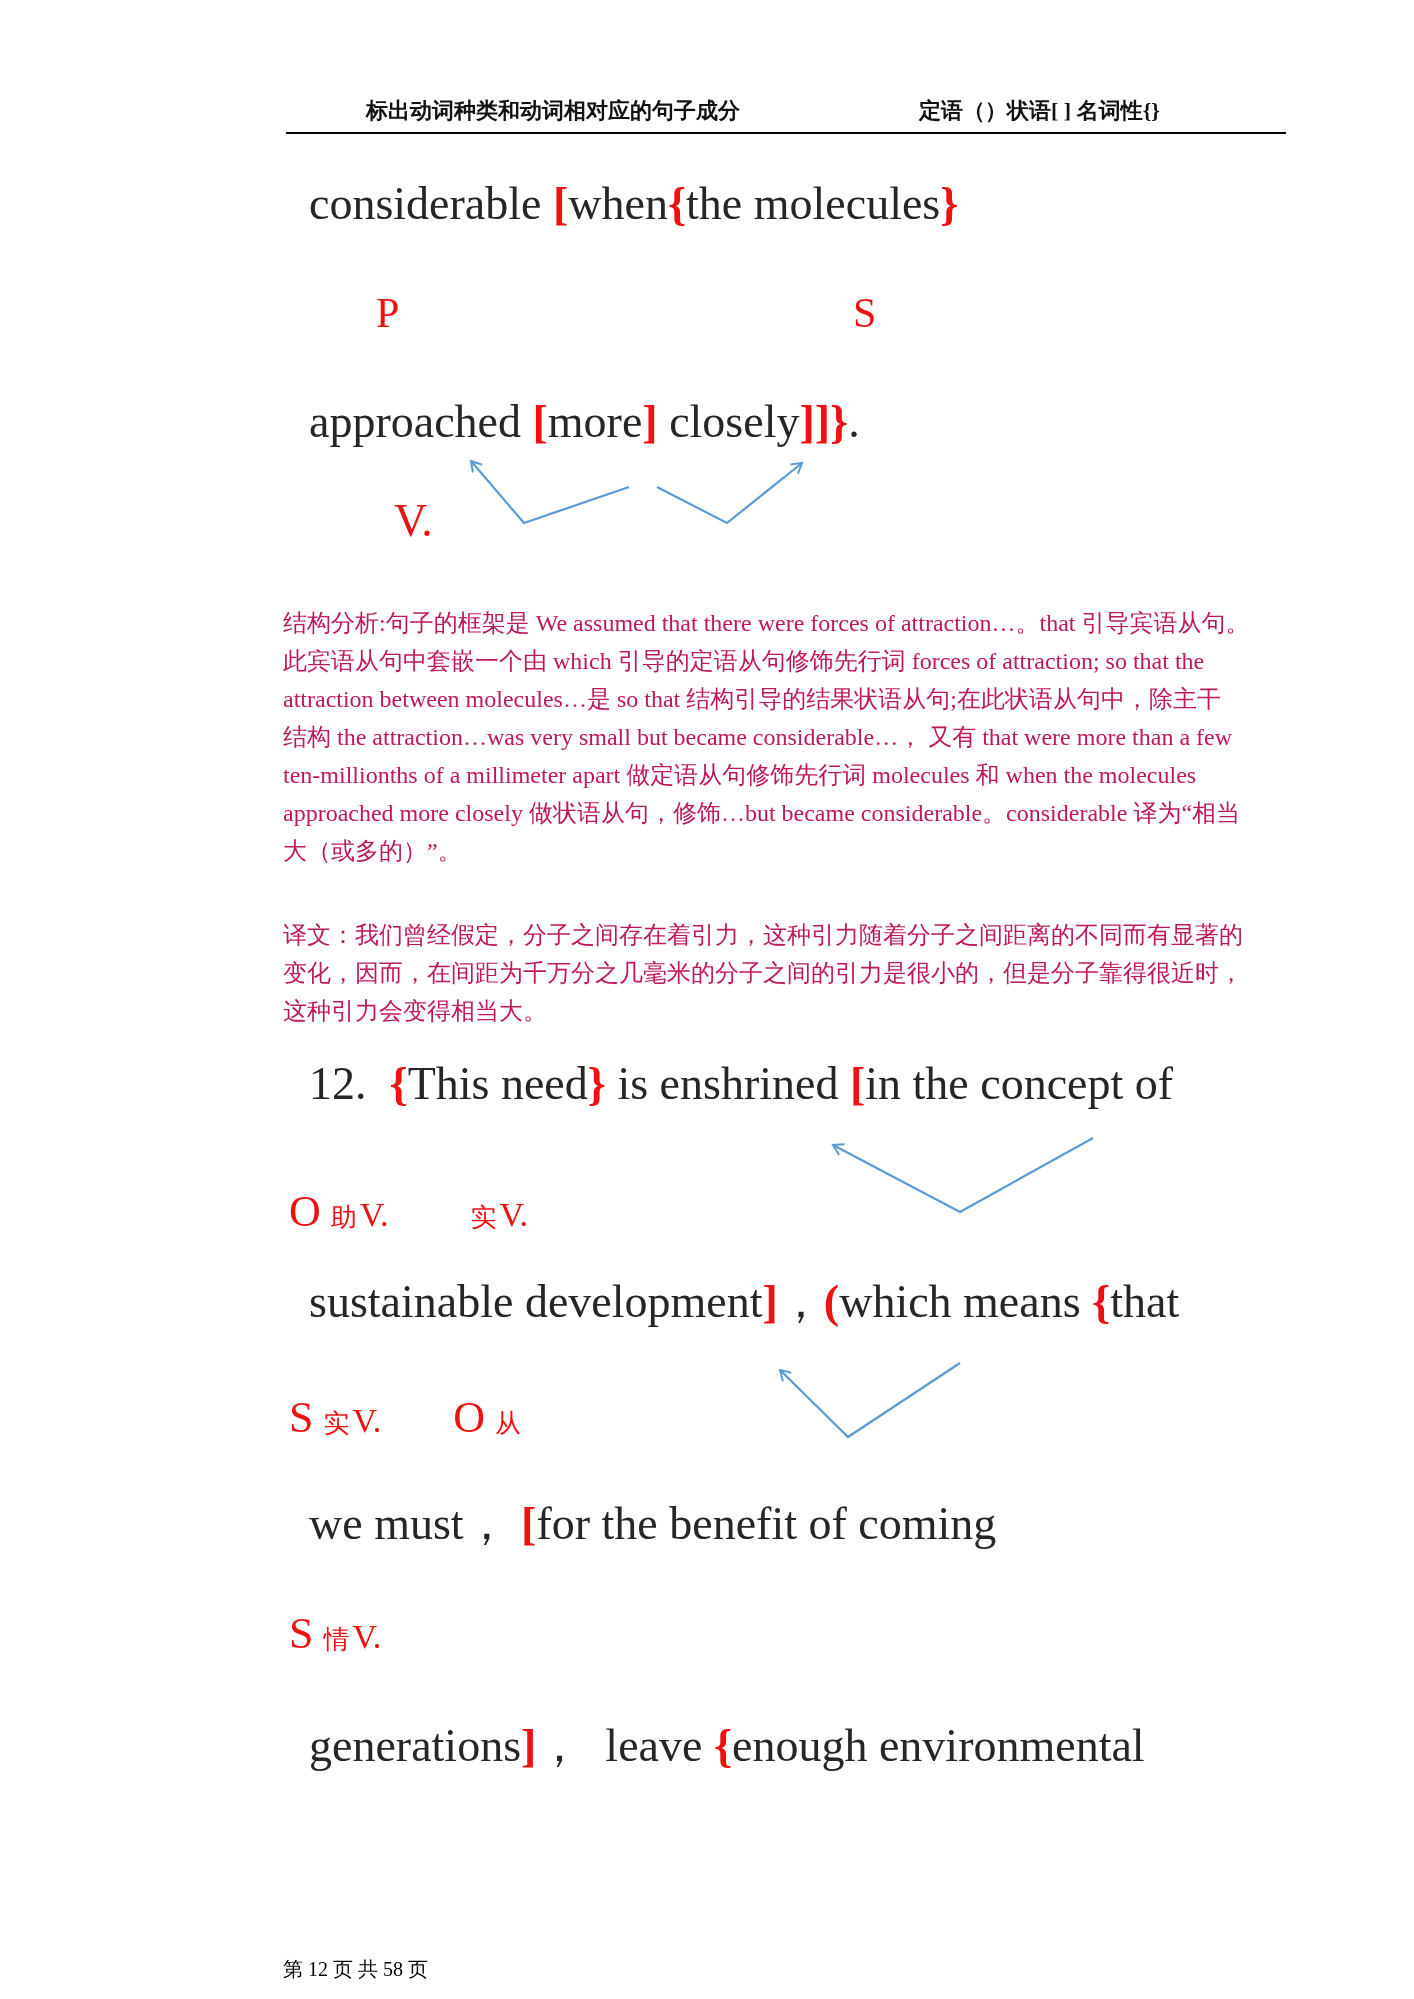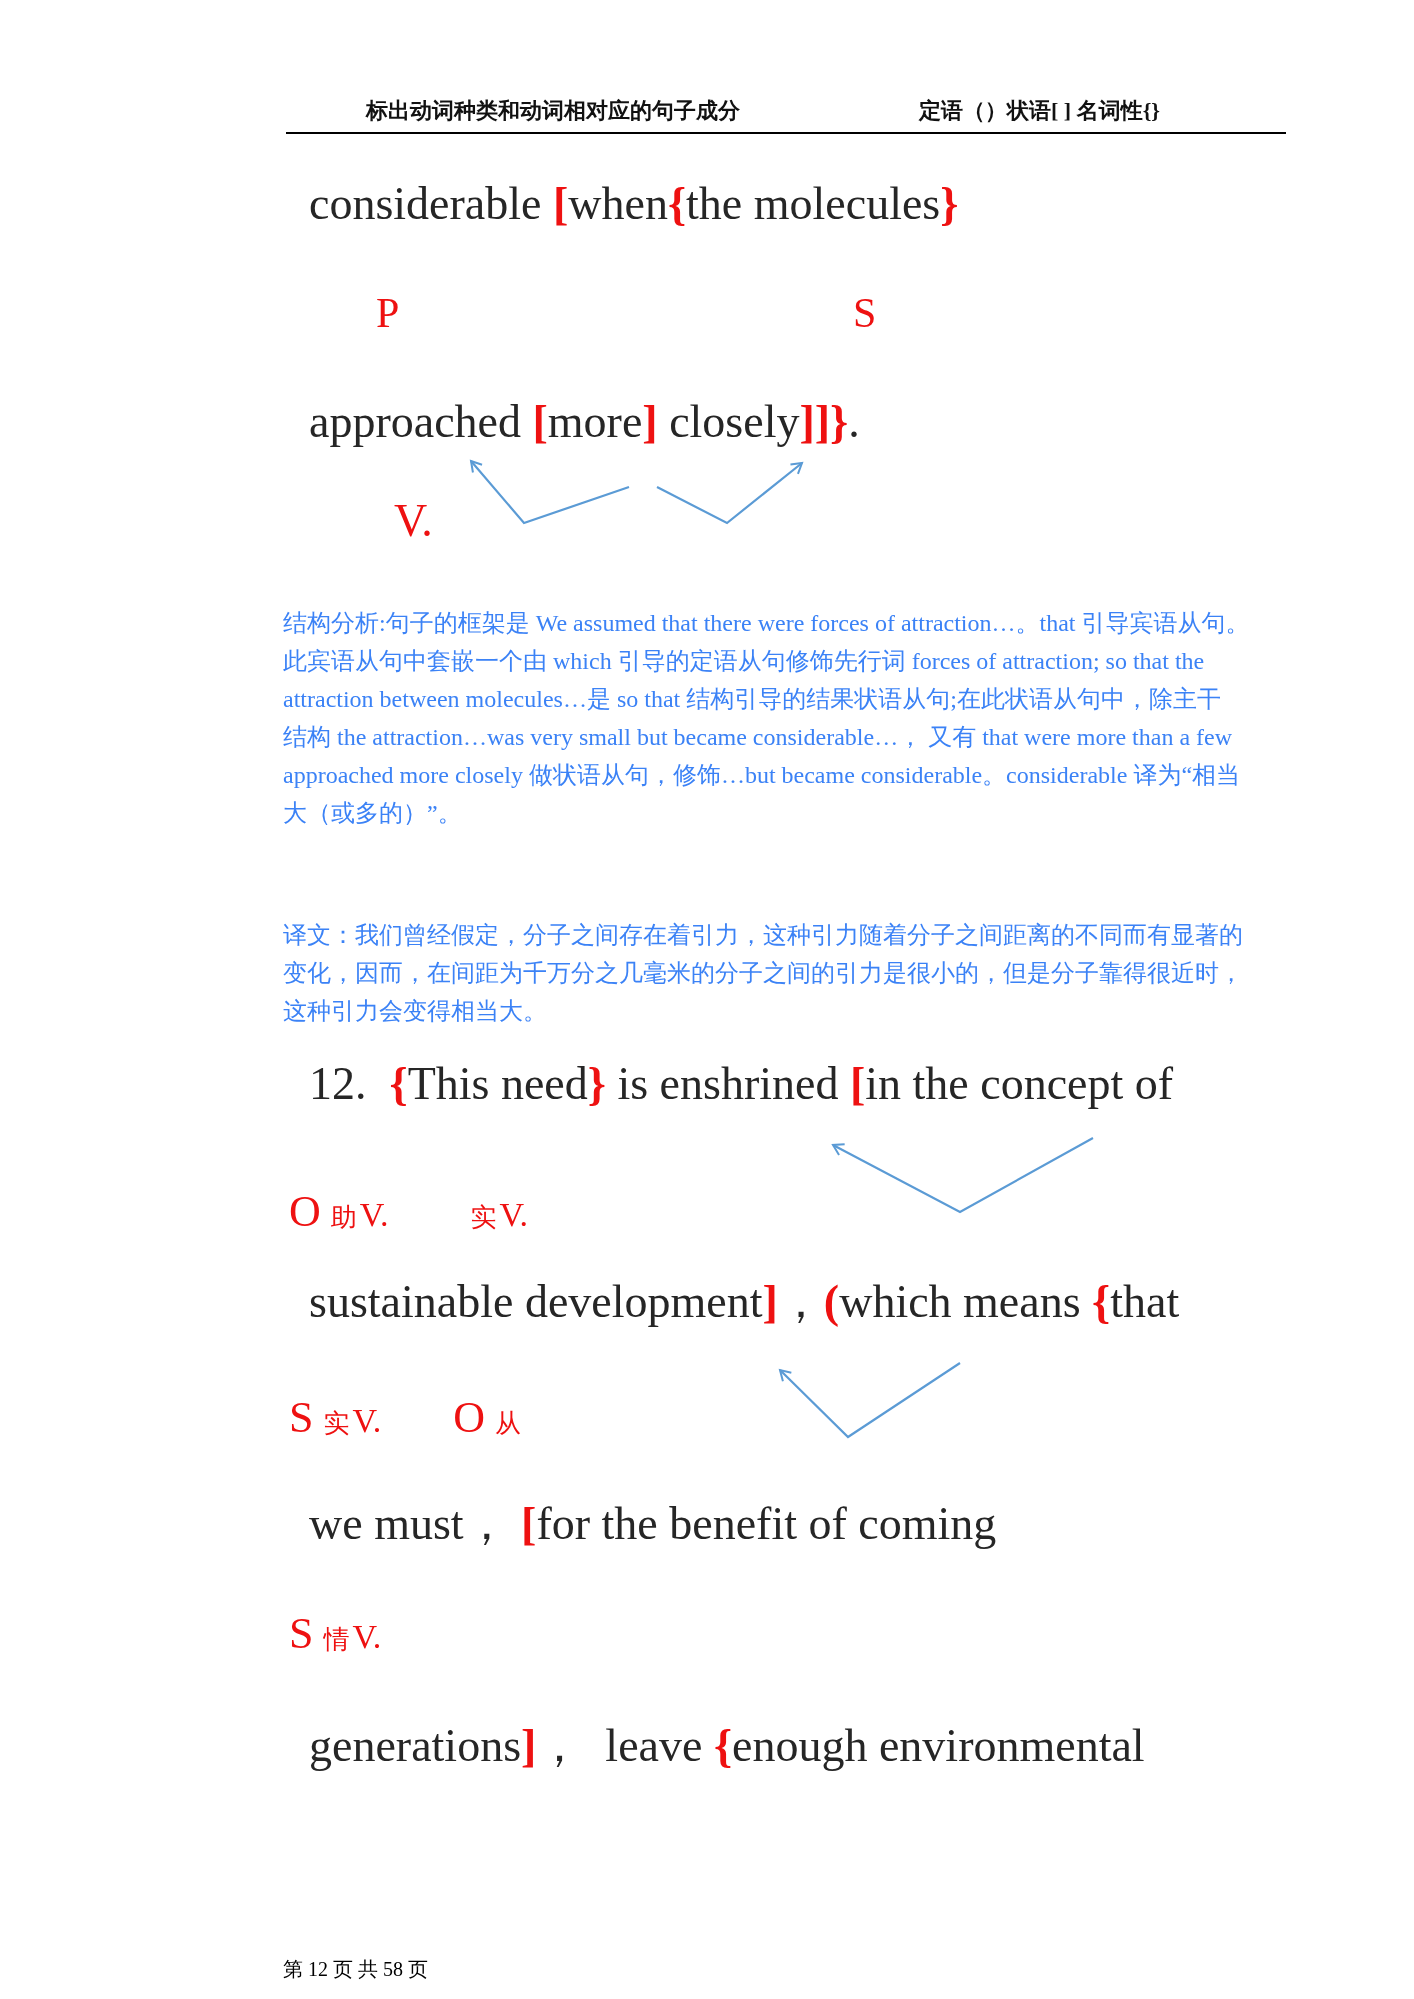--- a/index.html
+++ b/index.html
@@ -51,21 +51,21 @@
     font-size:42px;
     line-height:1;
     white-space:pre;
   }
   .para{
     position:absolute;
     left:207px;
     width:1010px;
     font-size:24px;
     line-height:38px;
-    color:#3b82f6;
+    color:#be185d;
   }
   .para div{white-space:nowrap;}
   .lblrow{
     position:absolute;
     left:213px;
     display:flex;
     align-items:baseline;
     color:var(--red);
     white-space:pre;
   }
@@ -114,20 +114,21 @@
     <polyline points="581,487 651,523 726,463" fill="none" stroke="#5b9bd5" stroke-width="2.2" marker-end="url(#ah)"></polyline>
     <polyline points="1017,1138 884,1212 757,1145" fill="none" stroke="#5b9bd5" stroke-width="2.2" marker-end="url(#ah)"></polyline>
     <polyline points="884,1363 772,1437 704,1370" fill="none" stroke="#5b9bd5" stroke-width="2.2" marker-end="url(#ah)"></polyline>
   </svg>
 
   <div class="para" style="top:604px">
       <div>结构分析:句子的框架是 We assumed that there were forces of attraction…。that 引导宾语从句。</div>
       <div>此宾语从句中套嵌一个由 which 引导的定语从句修饰先行词 forces of attraction; so that the</div>
       <div>attraction between molecules…是 so that 结构引导的结果状语从句;在此状语从句中，除主干</div>
       <div>结构 the attraction…was very small but became considerable…， 又有 that were more than a few</div>
+      <div>ten-millionths of a millimeter apart 做定语从句修饰先行词 molecules 和 when the molecules</div>
       <div>approached more closely 做状语从句，修饰…but became considerable。considerable 译为“相当</div>
       <div>大（或多的）”。</div>
     </div>
 
   <div class="para" style="top:916px">
       <div>译文：我们曾经假定，分子之间存在着引力，这种引力随着分子之间距离的不同而有显著的</div>
       <div>变化，因而，在间距为千万分之几毫米的分子之间的引力是很小的，但是分子靠得很近时，</div>
       <div>这种引力会变得相当大。</div>
     </div>
 

